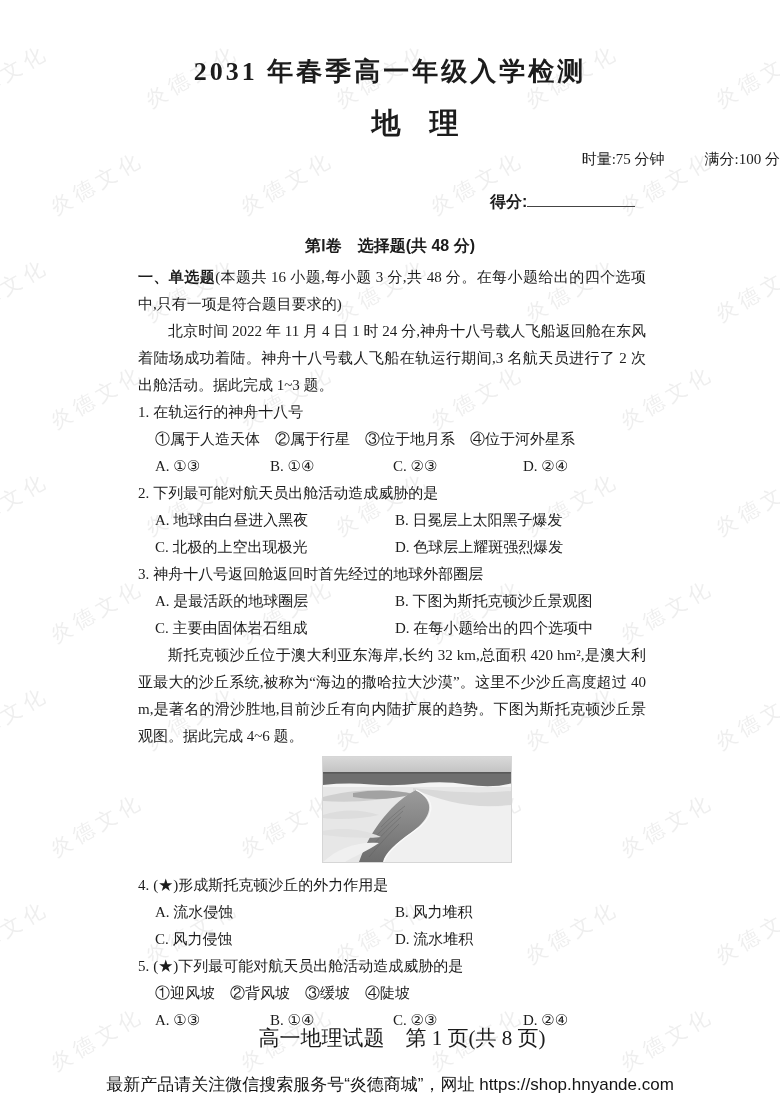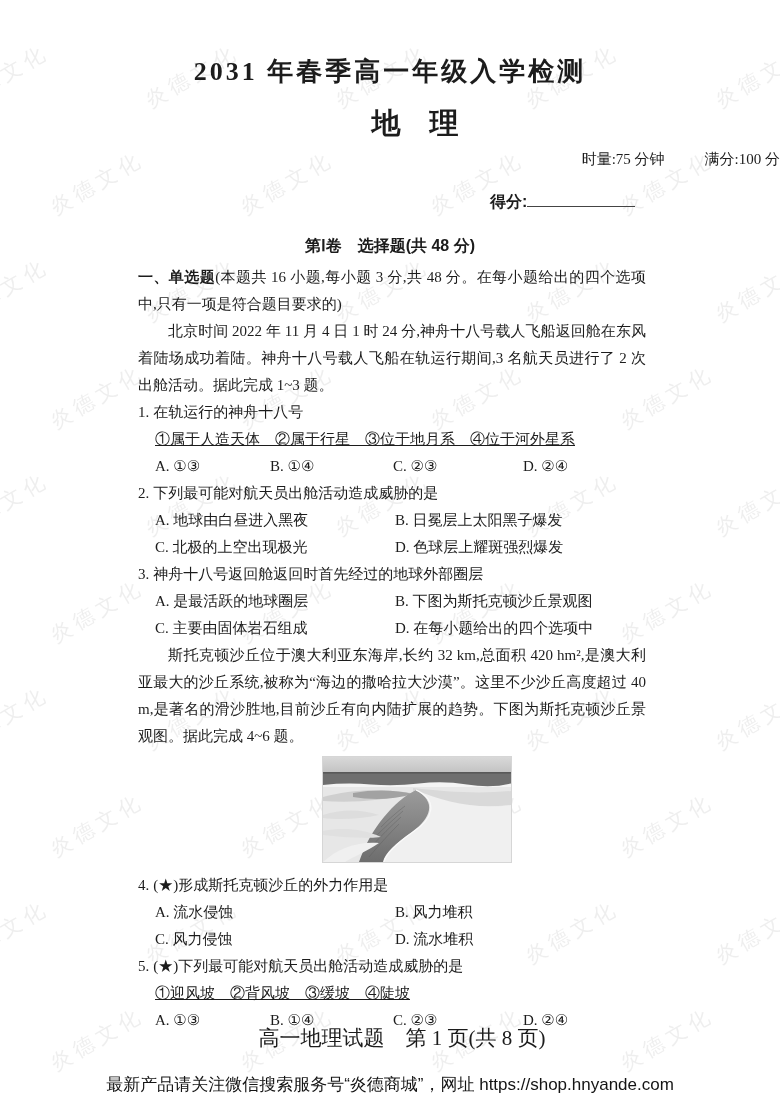--- a/index.html
+++ b/index.html
@@ -38,21 +38,21 @@
   }
   
   .content {
     position:absolute; top:263px; left:138px; width:508px; z-index:2;
     font-size:15px; line-height:27px; text-align:justify;
   }
   .lead { font-family:"Liberation Sans", sans-serif; font-weight:bold; }
   .para { margin:0; }
   .indent { text-indent:2em; }
   .qnum { margin-right:4px; }
-  .sub { padding-left:17px; text-align:left;text-decoration:underline; }
+  .sub { padding-left:17px; text-align:left; }
   .opts { padding-left:17px; text-align:left; }
   .opts .o1 { display:inline-block; width:115px; }
   .opts .o2 { display:inline-block; width:123px; }
   .opts .o3 { display:inline-block; width:130px; }
   .opts2 .c1 { display:inline-block; width:240px; }
   .figure-wrap { width:188px; height:105px; margin:6px 0 9px 184px; border:1px solid #d6d6d6; box-sizing:content-box; }
   
   .footer {
     position:absolute; top:1024px; left:0; width:100%; text-align:center;
     font-size:21px; z-index:2;padding-left:12px;

